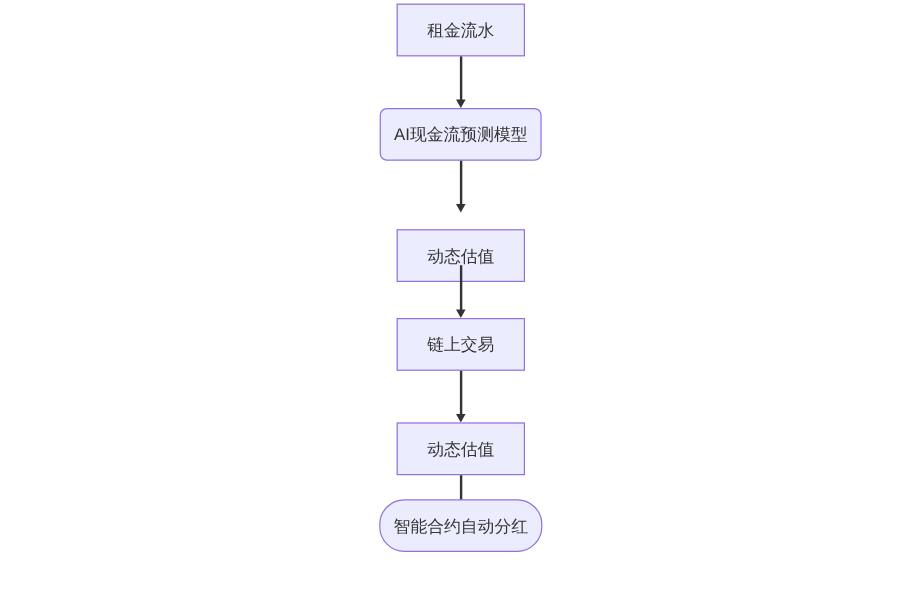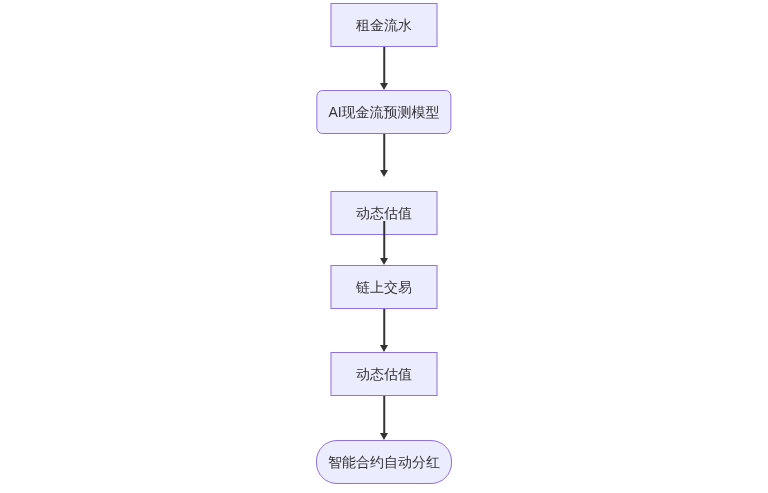--- a/index.html
+++ b/index.html
@@ -32,21 +32,21 @@
     display: flex;
     align-items: center;
     justify-content: center;
   }
   .node.rounded { border-radius: 6px; }
   .node.n1 { top: 3px; }
   .node.n2 { top: 90px; }
   .node.n3 { top: 159px; margin-top: 32px; }
   .node.n4 { top: 265px; }
   .node.n5 { top: 352px; }
-  .node.n6 { top: 440px; border-radius: 21px; }
+  .node.n6 { top: 416px; border-radius: 21px; }
 
   .edge {
     position: absolute;
     left: 50%;
     transform: translateX(-50%);
     width: 10px;
   }
   .edge.e1 { top: 47px;  height: 43px; }
   .edge.e2 { top: 134px; height: 43px; }
   .edge.e3 { top: 221px; height: 44px; }

